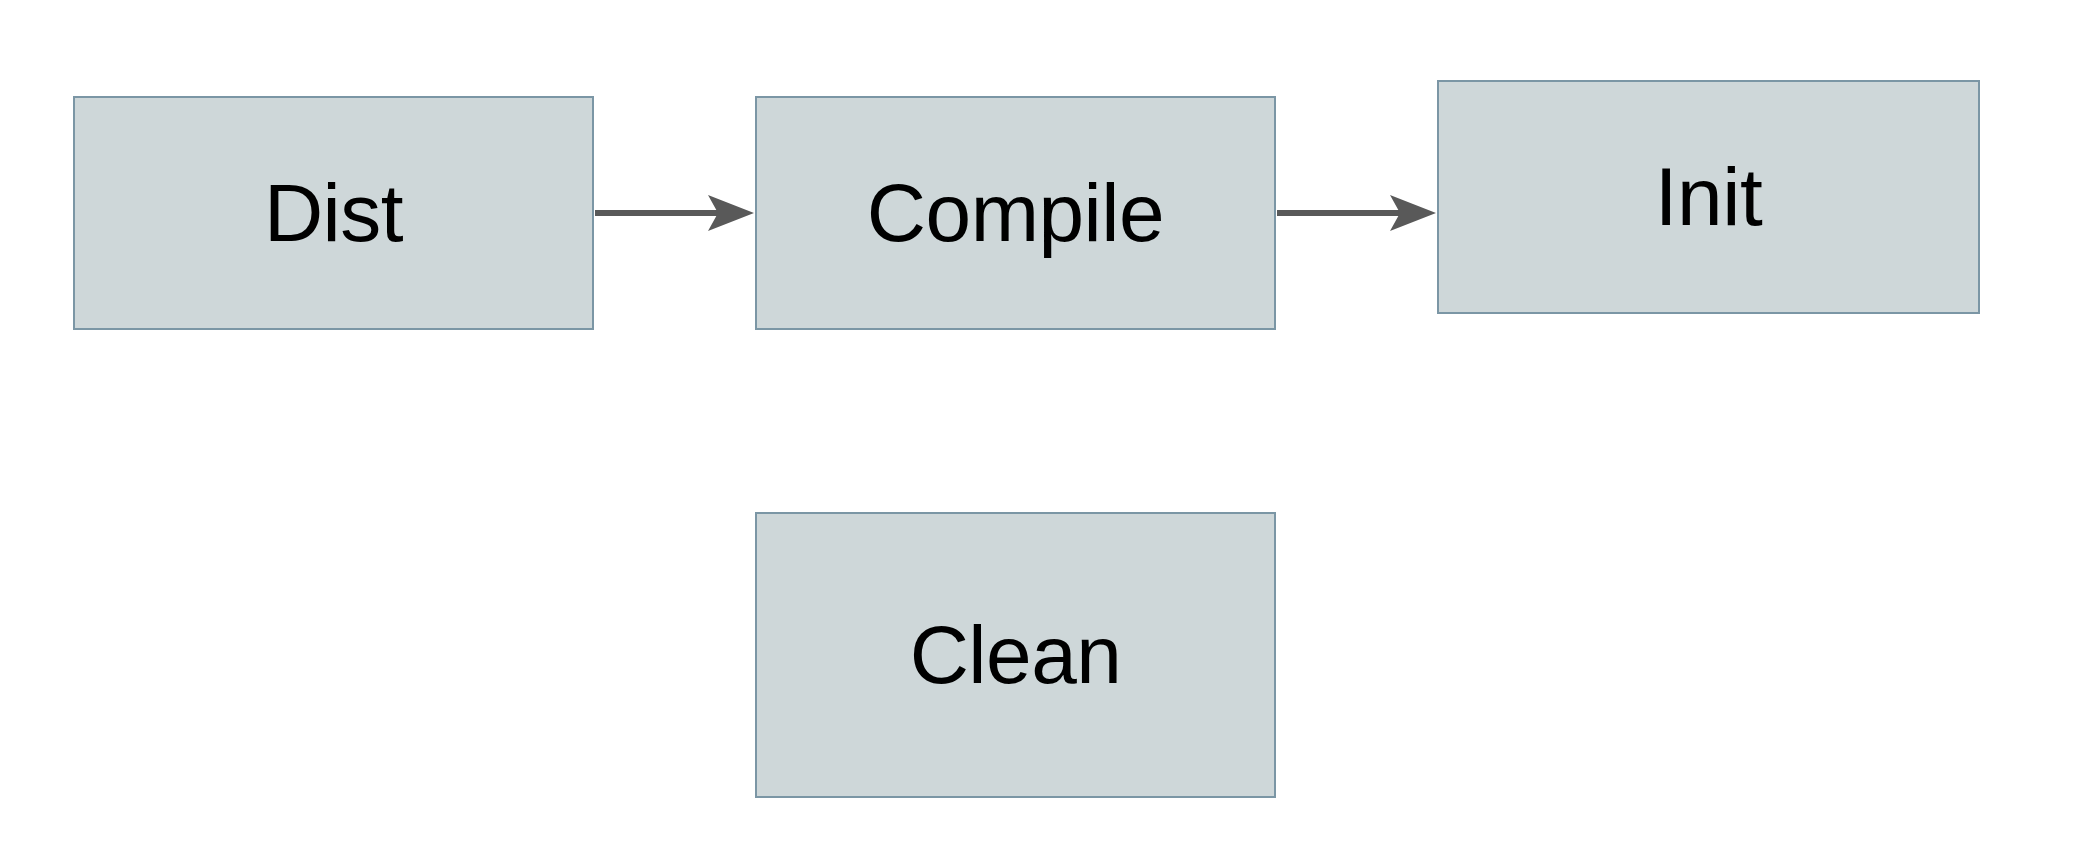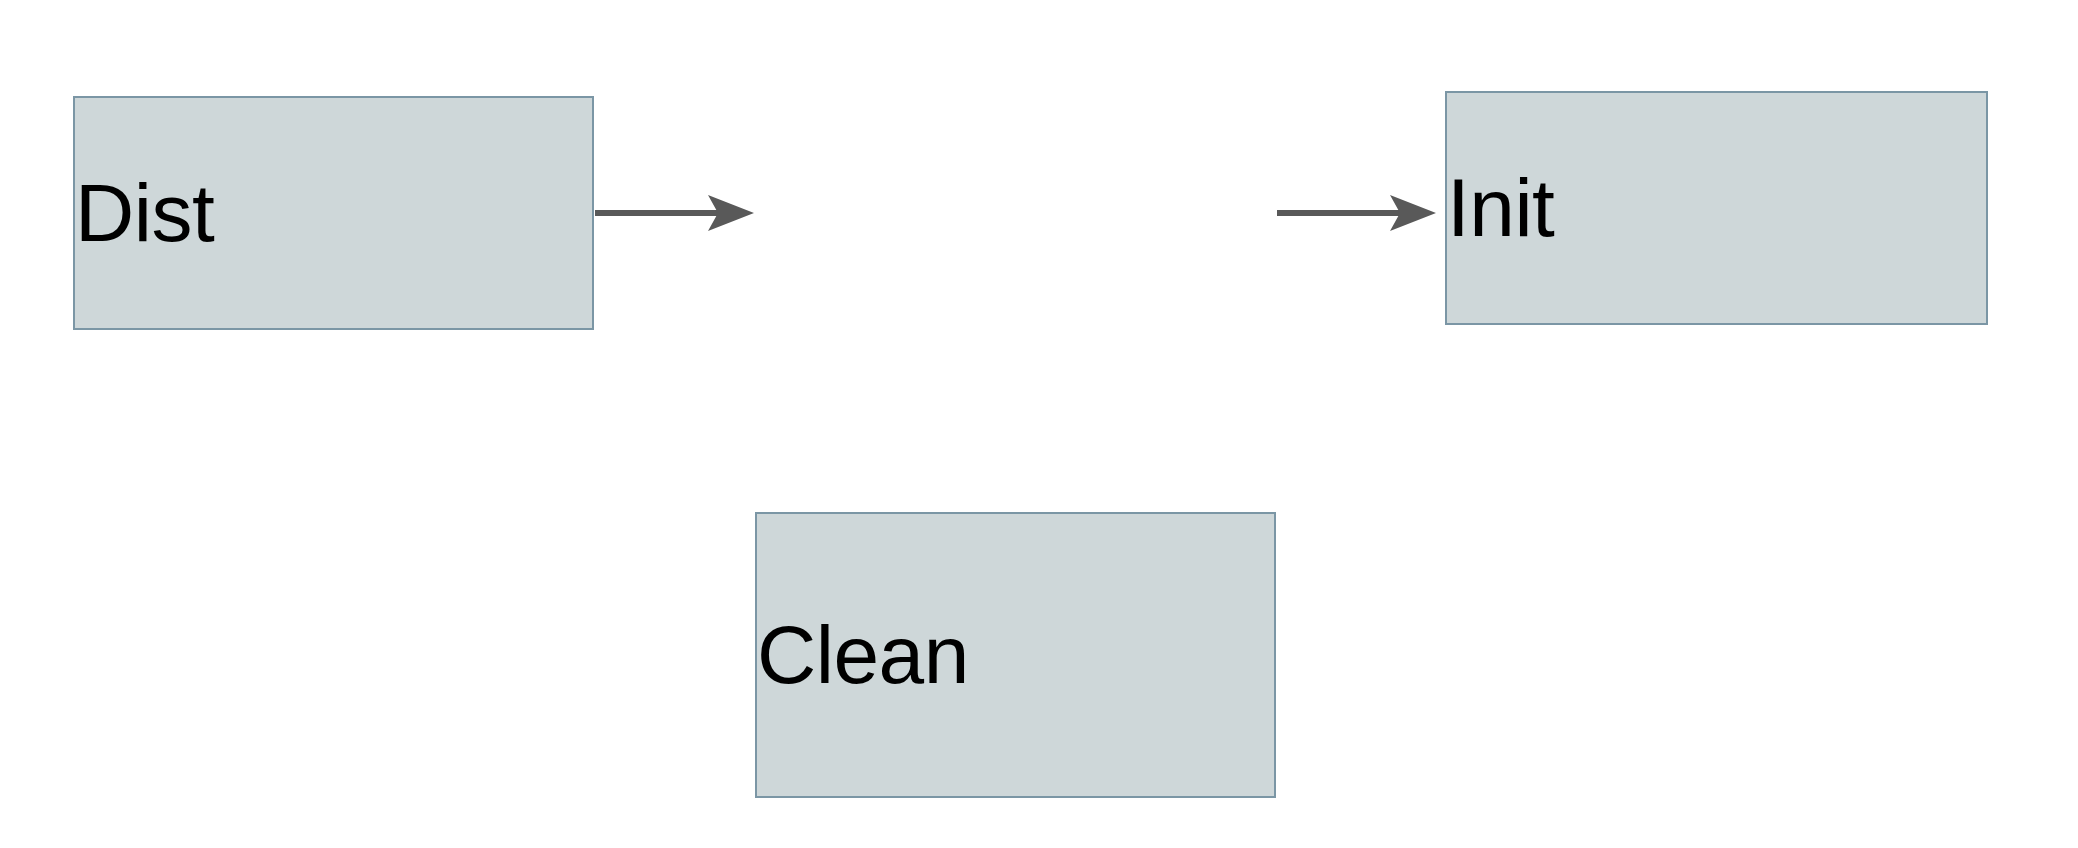--- a/index.html
+++ b/index.html
@@ -19,21 +19,21 @@
     background: #ffffff;
     overflow: hidden;
   }
   .node {
     position: absolute;
     box-sizing: border-box;
     background: #ced7d9;
     border: 2px solid #7b96a5;
     display: flex;
     align-items: center;
-    justify-content: flex-start;
+    justify-content: center;
   }
   .node-label {
     font-family: "Liberation Sans", sans-serif;
     font-size: 82px;
     font-weight: 400;
     color: #000000;
     line-height: 1;
     letter-spacing: -0.5px;
     white-space: nowrap;
     user-select: none;
@@ -70,22 +70,25 @@
     <g>
       <line class="edge-line" x1="1277" y1="213" x2="1404" y2="213"></line>
       <path class="edge-head" d="M 1436 213 L 1390 195 L 1400 213 L 1390 231 Z"></path>
     </g>
   </svg>
 
   <div class="node" style="left:73px; top:96px; width:521px; height:234px;">
     <span class="node-label">Dist</span>
   </div>
 
+  <div class="node" style="left:755px; top:96px; width:521px; height:234px;">
+    <span class="node-label">Compile</span>
+  </div>
 
-  <div class="node" style="left:1437px; top:91px; width:543px; height:234px;margin-left:8px;">
+  <div class="node" style="left:1437px; top:80px; width:543px; height:234px;">
     <span class="node-label">Init</span>
   </div>
 
   <div class="node" style="left:755px; top:512px; width:521px; height:286px;">
     <span class="node-label">Clean</span>
   </div>
 
 </div>
 
 </body></html>

